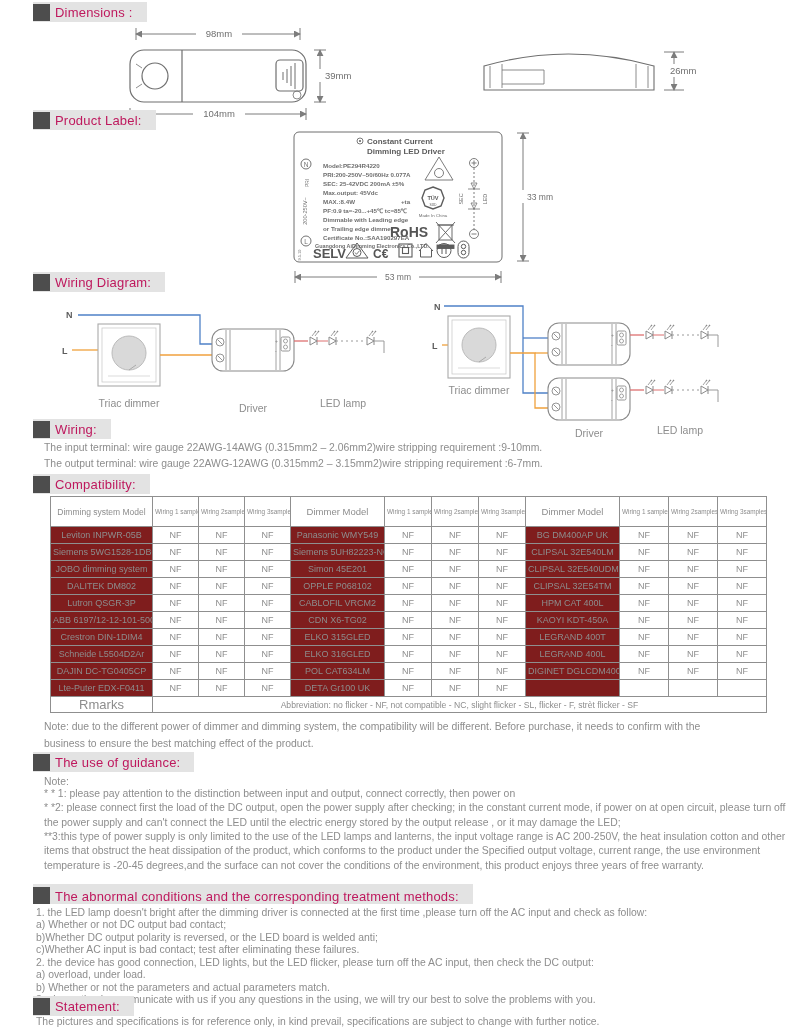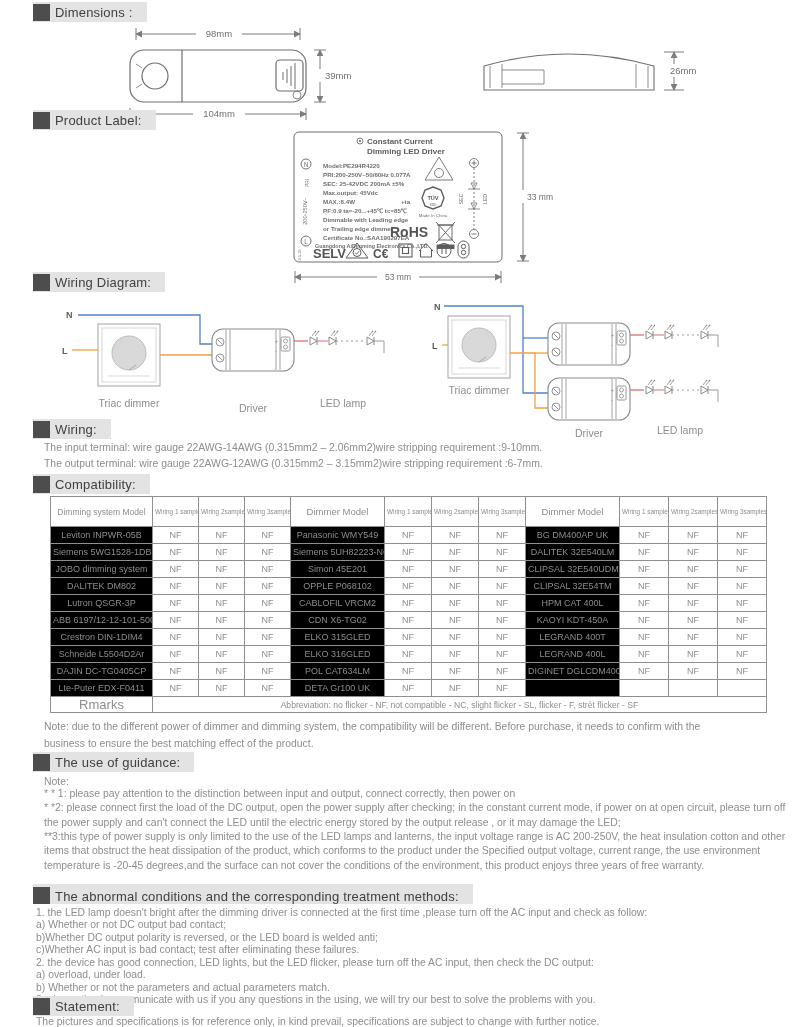--- a/index.html
+++ b/index.html
@@ -1,34 +1,34 @@
 <!DOCTYPE html>
 <html><head>
 <meta charset="utf-8">
 <style>
   html,body{margin:0;padding:0;background:#fff;}
   .page{position:relative;width:795px;height:1027px;background:#fff;overflow:hidden;
         font-family:"Liberation Sans",sans-serif;color:#8d8d8d;}
   .sec-head{position:absolute;display:flex;align-items:center;background:#e3e3e3;padding-right:14px;height:20px;}
   .sec-head .sq{width:17px;height:17px;background:#4d4d4d;margin-right:5px;flex:0 0 auto;}
-  .sec-head .txt{font-size:13px;color:#404040;white-space:nowrap;letter-spacing:.2px;}
+  .sec-head .txt{font-size:13px;color:#be185d;white-space:nowrap;letter-spacing:.2px;}
   .bodytext{position:absolute;font-size:10.4px;line-height:1.55;color:#8d8d8d;}
   .linelist div{white-space:pre-wrap;}
   .tight div{line-height:1.2;}
   svg text{font-family:"Liberation Sans",sans-serif;}
   
   table.compat{position:absolute;left:38px;top:496px;border-collapse:collapse;table-layout:fixed;width:716px;margin-left:12px;}
   table.compat td,table.compat th{border:1px solid #8f8f8f;color:#8d8d8d;font-weight:normal;
       text-align:center;padding:0 2px;overflow:hidden;white-space:nowrap;}
   table.compat thead th{height:29px;}
   table.compat tbody td{height:16px;font-size:9px;}
   th.h-model{font-size:8.5px;text-align:left;padding-left:4px;}
   th.h-dimmer{font-size:9.5px;}
   th.h-wiring{font-size:6.4px;}
-  td.model{font-size:8px;text-align:left;padding-left:4px;background:#000000;}
+  td.model{font-size:8px;text-align:left;padding-left:4px;background:#7f1d1d;}
   td.remarks{font-size:8.6px;text-align:left;padding-left:8px;white-space:nowrap;}
   td.rlabel{font-size:13px;}
 </style>
 </head>
 <body>
 
 <div class="page">
 
   <div class="sec-head" style="left:33px;top:2px;">
     <span class="sq"></span>
@@ -336,21 +336,21 @@
         </tr>
         <tr>
           <td class="model">Siemens  5WG1528-1DB01</td>
           <td>NF</td>
           <td>NF</td>
           <td>NF</td>
           <td class="model">Siemens  5UH82223-NC01</td>
           <td>NF</td>
           <td>NF</td>
           <td>NF</td>
-          <td class="model">DALITEK 32E540LM</td>
+          <td class="model">CLIPSAL 32E540LM</td>
           <td>NF</td>
           <td>NF</td>
           <td>NF</td>
         </tr>
         <tr>
           <td class="model">JOBO dimming system</td>
           <td>NF</td>
           <td>NF</td>
           <td>NF</td>
           <td class="model">Simon  45E201</td>

